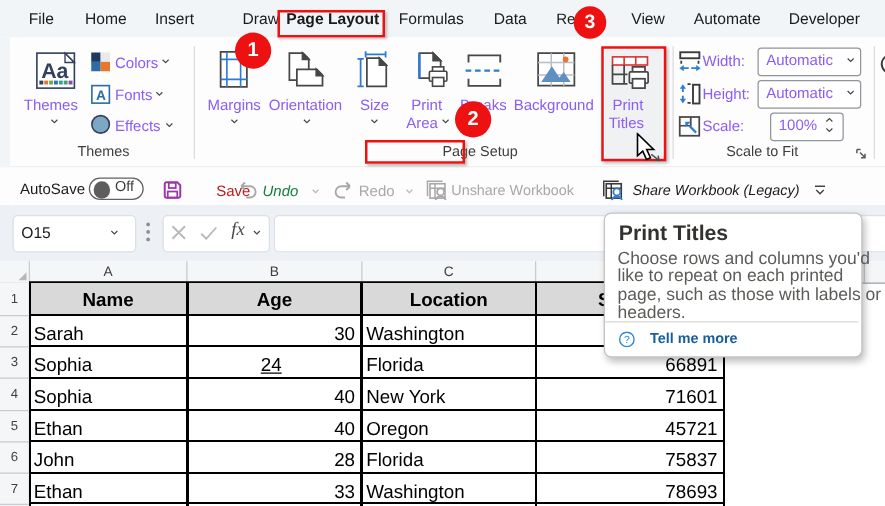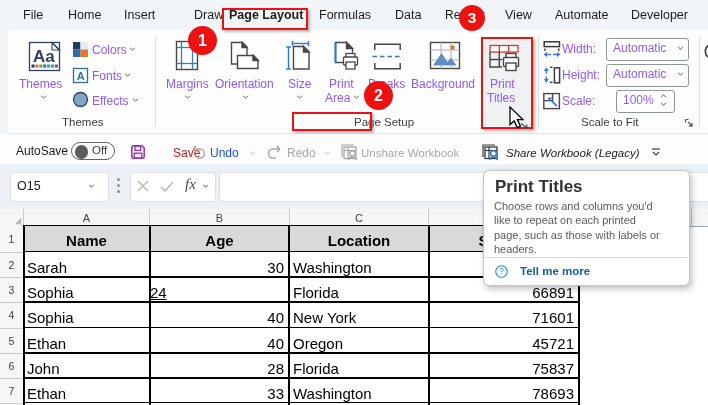--- a/index.html
+++ b/index.html
@@ -257,21 +257,21 @@
 <div class="abs" style="left:92px;top:144px;font-size:11.5px;color:#3a3a3a;text-align:right;">Off</div>
 <svg class="abs" style="left:130px;top:144px;" width="16" height="16" viewBox="0 0 16 16">
  <path d="M1.8 3.2 a1.4 1.4 0 0 1 1.4-1.4 h8.6 L14.2 4.2 v8.6 a1.4 1.4 0 0 1-1.4 1.4 h-9.6 a1.4 1.4 0 0 1-1.4-1.4 Z" fill="#fff" stroke="#9c36ab" stroke-width="1.6"></path>
  <rect x="5" y="2.2" width="5.6" height="4.2" fill="none" stroke="#9c36ab" stroke-width="1.4"></rect>
  <rect x="4.2" y="9.2" width="7.6" height="4.9" fill="none" stroke="#9c36ab" stroke-width="1.4"></rect>
 </svg>
 <div class="abs" style="left:149px;top:146px;font-size:12px;color:#b91c1c;margin-left:24px;">Save</div>
 <svg class="abs" style="left:190px;top:145px;" width="16" height="15" viewBox="0 0 16 15">
  <path d="M3 4 L6 1 M3 4 L6 7 M3 4 h7 a4.5 4.5 0 0 1 0 9 h-3" fill="none" stroke="#a8a8a8" stroke-width="1.5"></path>
 </svg>
-<div class="abs" style="left:210px;top:146px;font-size:12px;color:#1d4ed8;">Undo</div>
+<div class="abs" style="left:210px;top:146px;font-size:12px;color:#15803d;font-style:italic;">Undo</div>
 <svg class="chev" style="left:249px;top:151px;" viewBox="0 0 8 5">
     <path d="M1 1 L4 4 L7 1" stroke="#b5b5b5" fill="none" stroke-width="1.1"></path>
   </svg>
 <svg class="abs" style="left:267px;top:145px;" width="16" height="15" viewBox="0 0 16 15">
  <path d="M13 4 L10 1 M13 4 L10 7 M13 4 h-7 a4.5 4.5 0 0 0 0 9 h3" fill="none" stroke="#a8a8a8" stroke-width="1.5"></path>
 </svg>
 <div class="abs" style="left:287px;top:146px;font-size:12px;color:#a8a8a8;">Redo</div>
 <svg class="chev" style="left:324px;top:151px;" viewBox="0 0 8 5">
     <path d="M1 1 L4 4 L7 1" stroke="#b5b5b5" fill="none" stroke-width="1.1"></path>
   </svg>
@@ -381,21 +381,21 @@
  </g>
 </svg>
 <div class="cell" style="left:23px;top:233px;width:127px;text-align:center;font-weight:bold;">Name</div>
 <div class="cell" style="left:150px;top:233px;width:139px;text-align:center;font-weight:bold;">Age</div>
 <div class="cell" style="left:289px;top:233px;width:140px;text-align:center;font-weight:bold;">Location</div>
 <div class="cell" style="left:429px;top:233px;width:144px;text-align:center;font-weight:bold;">Salary</div>
 <div class="cell" style="left:27px;top:259.5px;">Sarah</div>
 <div class="cell" style="left:150px;top:259.5px;width:134px;text-align:right;">30</div>
 <div class="cell" style="left:293px;top:259.5px;">Washington</div>
 <div class="cell" style="left:27px;top:284.5px;">Sophia</div>
-<div class="cell" style="left:150px;top:284.5px;width:134px;text-align:left;text-decoration:underline;">24</div>
+<div class="cell" style="left:150px;top:284.5px;width:134px;text-align:center;text-decoration:underline;">24</div>
 <div class="cell" style="left:293px;top:284.5px;">Florida</div>
 <div class="cell" style="left:429px;top:284.5px;width:145px;text-align:right;">66891</div>
 <div class="cell" style="left:27px;top:309.5px;">Sophia</div>
 <div class="cell" style="left:150px;top:309.5px;width:134px;text-align:right;">40</div>
 <div class="cell" style="left:293px;top:309.5px;">New York</div>
 <div class="cell" style="left:429px;top:309.5px;width:145px;text-align:right;">71601</div>
 <div class="cell" style="left:27px;top:335.5px;">Ethan</div>
 <div class="cell" style="left:150px;top:335.5px;width:134px;text-align:right;">40</div>
 <div class="cell" style="left:293px;top:335.5px;">Oregon</div>
 <div class="cell" style="left:429px;top:335.5px;width:145px;text-align:right;">45721</div>
@@ -403,21 +403,21 @@
 <div class="cell" style="left:150px;top:360.5px;width:134px;text-align:right;">28</div>
 <div class="cell" style="left:293px;top:360.5px;">Florida</div>
 <div class="cell" style="left:429px;top:360.5px;width:145px;text-align:right;">75837</div>
 <div class="cell" style="left:27px;top:385.5px;">Ethan</div>
 <div class="cell" style="left:150px;top:385.5px;width:134px;text-align:right;">33</div>
 <div class="cell" style="left:293px;top:385.5px;">Washington</div>
 <div class="cell" style="left:429px;top:385.5px;width:145px;text-align:right;">78693</div>
 
 <div class="abs" style="left:483px;top:170px;width:205px;height:114px;background:#fff;border:1px solid #c3c3c3;border-radius:6px;box-shadow:2px 3px 6px rgba(0,0,0,0.25);"></div>
 <div class="abs" style="left:495px;top:176.5px;font-size:17px;font-weight:bold;color:#33322f;">Print Titles</div>
-<div class="abs" style="left:494px;top:199px;width:190px;font-size:11px;color:#5d5b58;line-height:14.4px;white-space:nowrap;">Choose rows and columns you'd<br>like to repeat on each printed<br>page, such as those with labels or<br>headers.</div>
+<div class="abs" style="left:494px;top:199px;width:190px;font-size:14px;color:#5d5b58;line-height:14.4px;white-space:nowrap;">Choose rows and columns you'd<br>like to repeat on each printed<br>page, such as those with labels or<br>headers.</div>
 <div class="abs" style="left:484px;top:257px;width:203px;height:1px;background:#dbd9d7;"></div>
 <svg class="abs" style="left:495px;top:265px;" width="13" height="13" viewBox="0 0 14 14">
  <circle cx="7" cy="7" r="6.2" fill="none" stroke="#2b88d8" stroke-width="1.2"></circle>
  <text x="7" y="10.2" font-size="9" text-anchor="middle" fill="#2b88d8" font-family="Liberation Sans">?</text>
 </svg>
 <div class="abs" style="left:520px;top:265px;font-size:11.5px;font-weight:bold;color:#175e9e;">Tell me more</div>
 
 <div class="abs" style="left:222px;top:8px;width:86px;height:22px;border:2.5px solid #ee1111;box-sizing:border-box;box-shadow:1.5px 1.5px 2px rgba(120,120,120,0.5);"></div>
 <div class="abs" style="left:292px;top:112px;width:80px;height:19px;border:2.8px solid #ee1111;box-sizing:border-box;box-shadow:1.5px 1.5px 2px rgba(120,120,120,0.5);"></div>
 <div class="abs" style="left:481px;top:37px;width:52px;height:92px;border:2.8px solid #ee1111;box-sizing:border-box;box-shadow:1.5px 1.5px 2.5px rgba(120,120,120,0.55);"></div>

